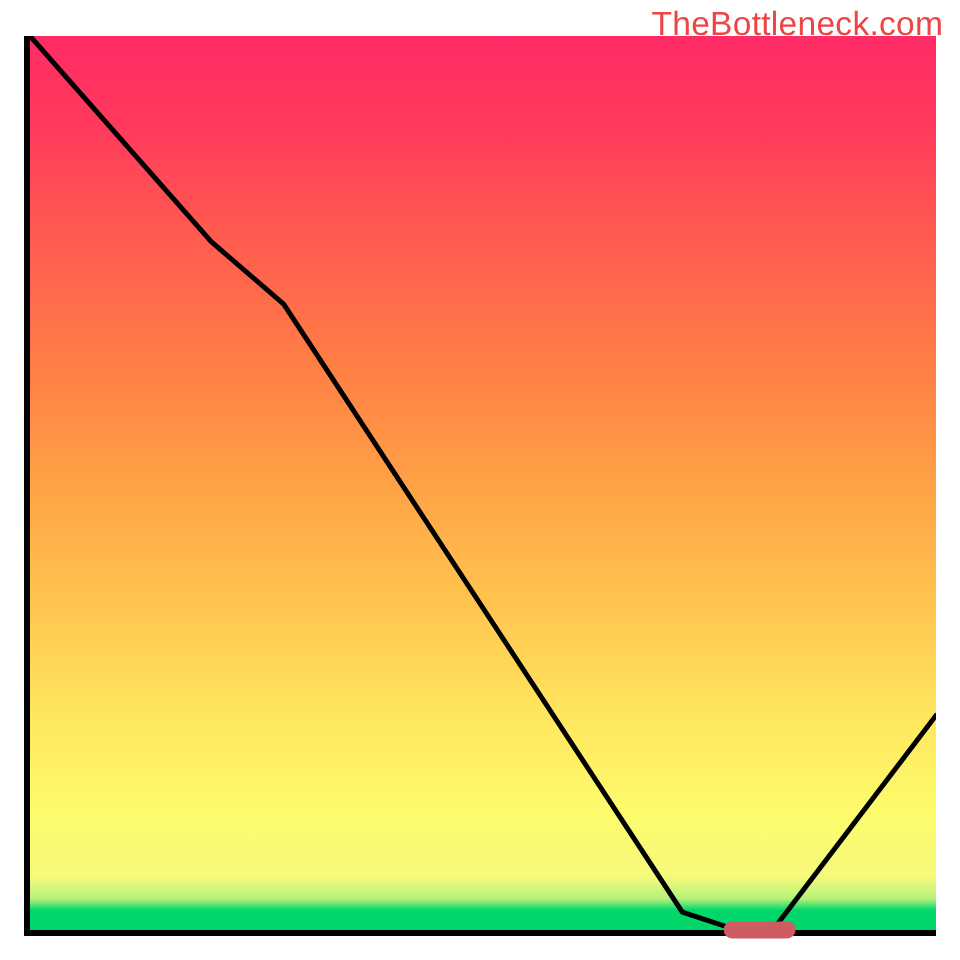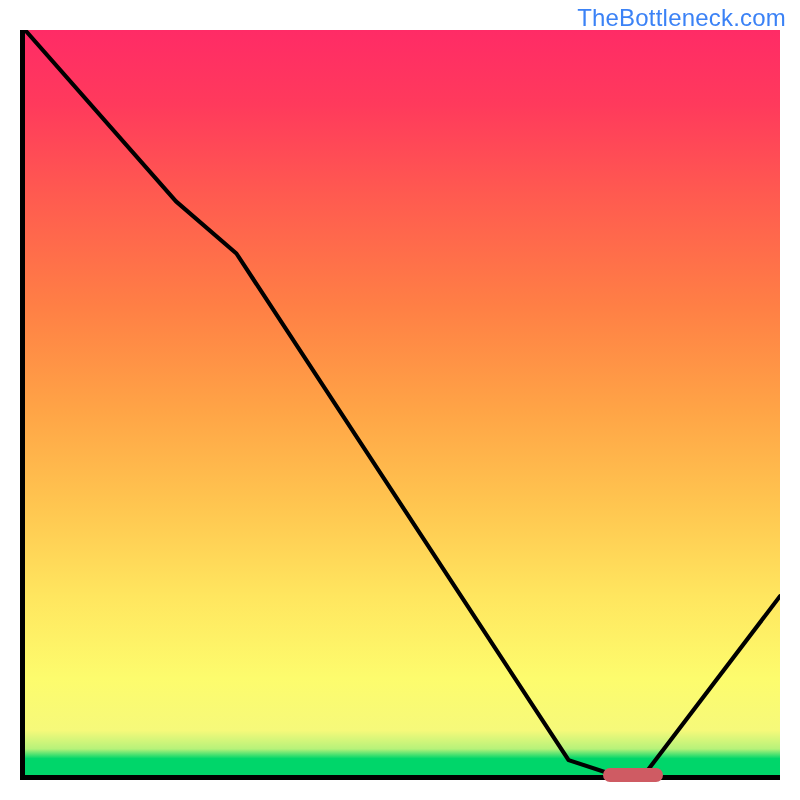--- a/index.html
+++ b/index.html
@@ -7,22 +7,22 @@
     width: 800px;
     height: 800px;
     background: #fff;
     position: relative;
     font-family: Arial, Helvetica, sans-serif;
   }
   .watermark {
     position: absolute;
     top: 4px;
     right: 14px;
-    color: #3b82f6;
-    font-size: 24px;
+    color: #ef4444;
+    font-size: 28px;
     font-weight: 400;
     letter-spacing: 0.2px;
     margin-left: 45px;
   }
   .plot-outer {
     position: absolute;
     left: 20px;
     top: 30px;
     width: 760px;
     height: 750px;

